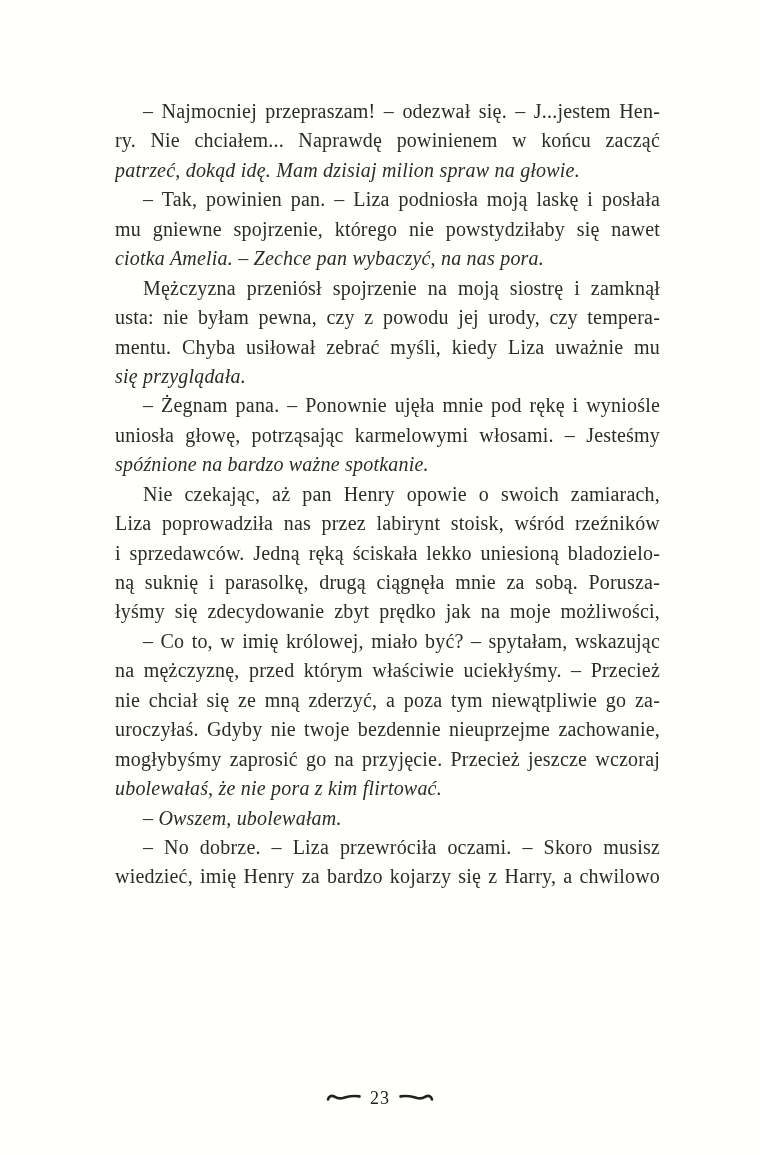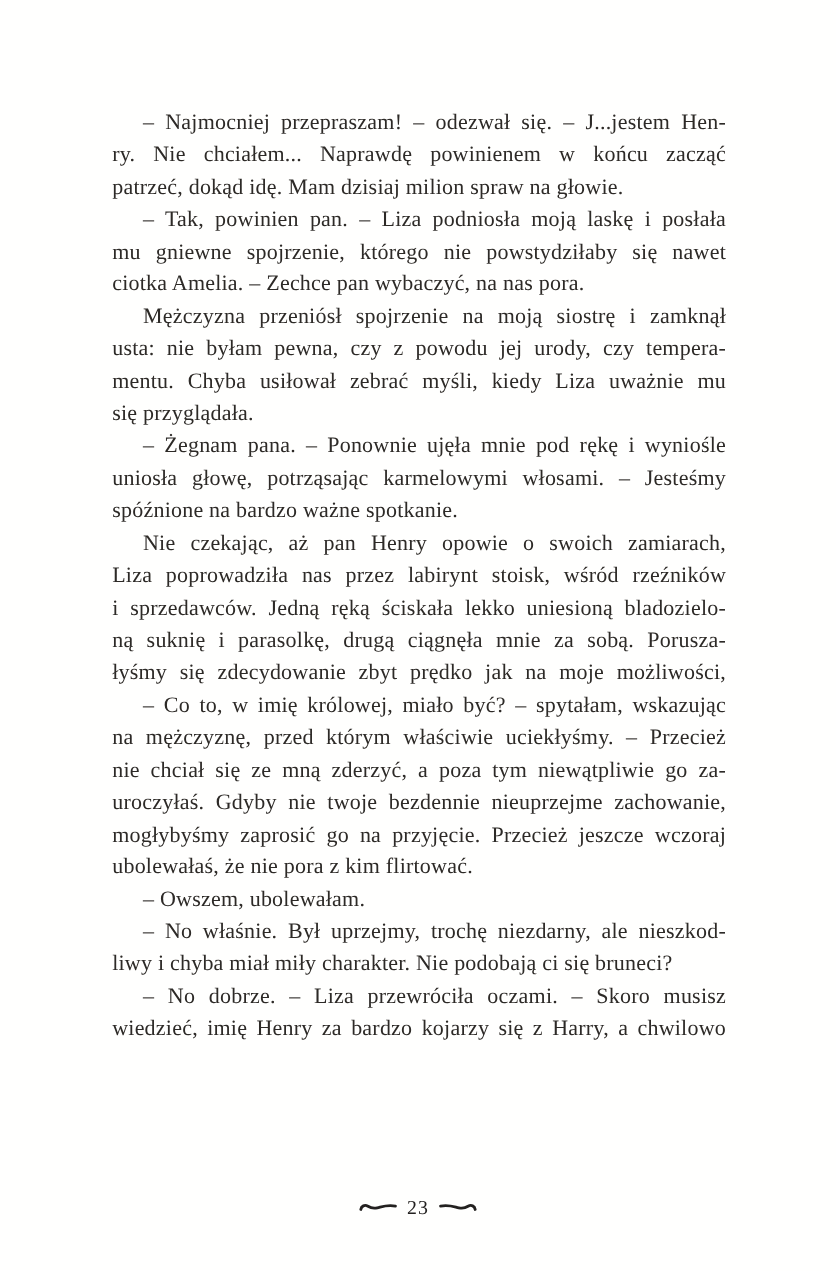--- a/index.html
+++ b/index.html
@@ -25,23 +25,25 @@
     line-height: 29.45px;
     letter-spacing: 0.2px;
   }
   .paragraph { margin: 0; padding: 0; }
   .line {
     text-align: justify;
     text-align-last: justify;
     height: 29.45px;
     overflow: hidden;
     white-space: normal;
+    margin-left: 13px;
   }
   .line.last {
     text-align-last: left;
+    font-style: italic;
   }
   .line.indent {
     text-indent: 28px;
   }
   .page-footer {
     position: absolute;
     left: 0;
     right: 0;
     top: 1087px;
     display: flex;
@@ -104,24 +106,20 @@
         <div class="line">na mężczyznę, przed którym właściwie uciekłyśmy. – Przecież</div>
         <div class="line">nie chciał się ze mną zderzyć, a poza tym niewątpliwie go za-</div>
         <div class="line">uroczyłaś. Gdyby nie twoje bezdennie nieuprzejme zachowanie,</div>
         <div class="line">mogłybyśmy zaprosić go na przyjęcie. Przecież jeszcze wczoraj</div>
         <div class="line last">ubolewałaś, że nie pora z kim flirtować.</div>
       </div>
       <div class="paragraph">
         <div class="line indent last">– Owszem, ubolewałam.</div>
       </div>
       <div class="paragraph">
-        <div class="line indent">– No właśnie. Był uprzejmy, trochę niezdarny, ale nieszkod-</div>
-        <div class="line last">liwy i chyba miał miły charakter. Nie podobają ci się bruneci?</div>
-      </div>
-      <div class="paragraph">
         <div class="line indent">– No dobrze. – Liza przewróciła oczami. – Skoro musisz</div>
         <div class="line">wiedzieć, imię Henry za bardzo kojarzy się z Harry, a chwilowo</div>
       </div>
     </div>
 
   <div class="page-footer">
     <svg class="swash" width="36" height="12" viewBox="0 0 36 12" aria-hidden="true">
       <path d="M2 8.5 C2.5 5.5, 5.5 3.8, 8.5 5.6 C11 7.2, 13 8, 17 7 C22 5.8, 26 4, 33.5 5.4"></path>
     </svg>
     <span class="page-number">23</span>

